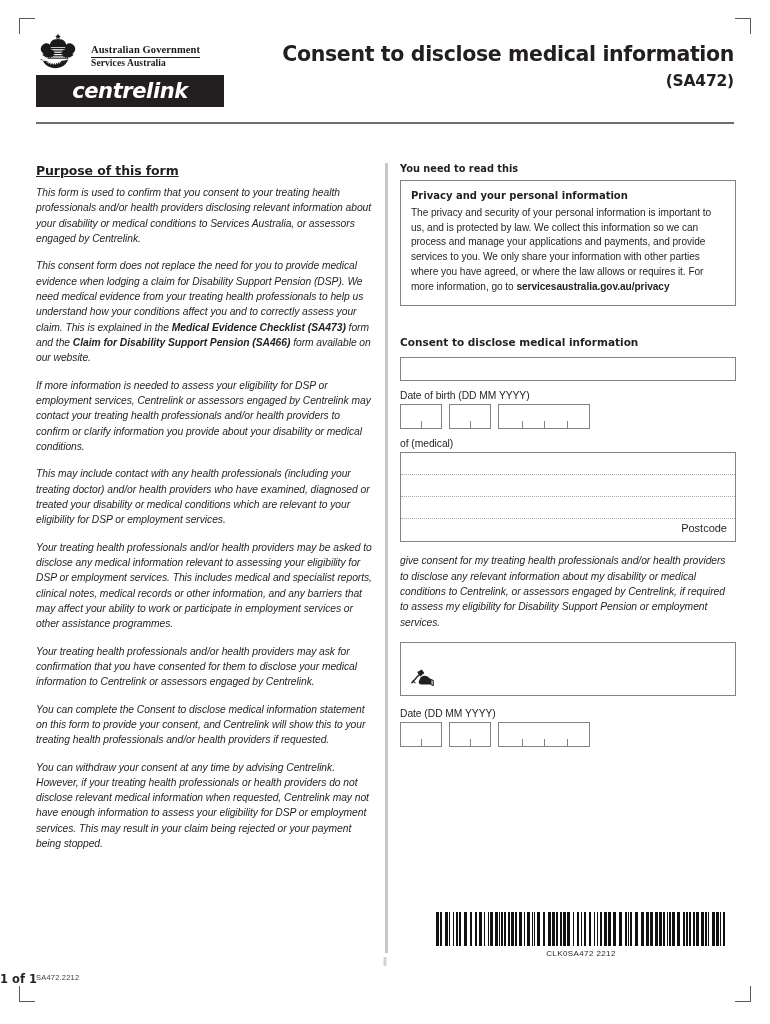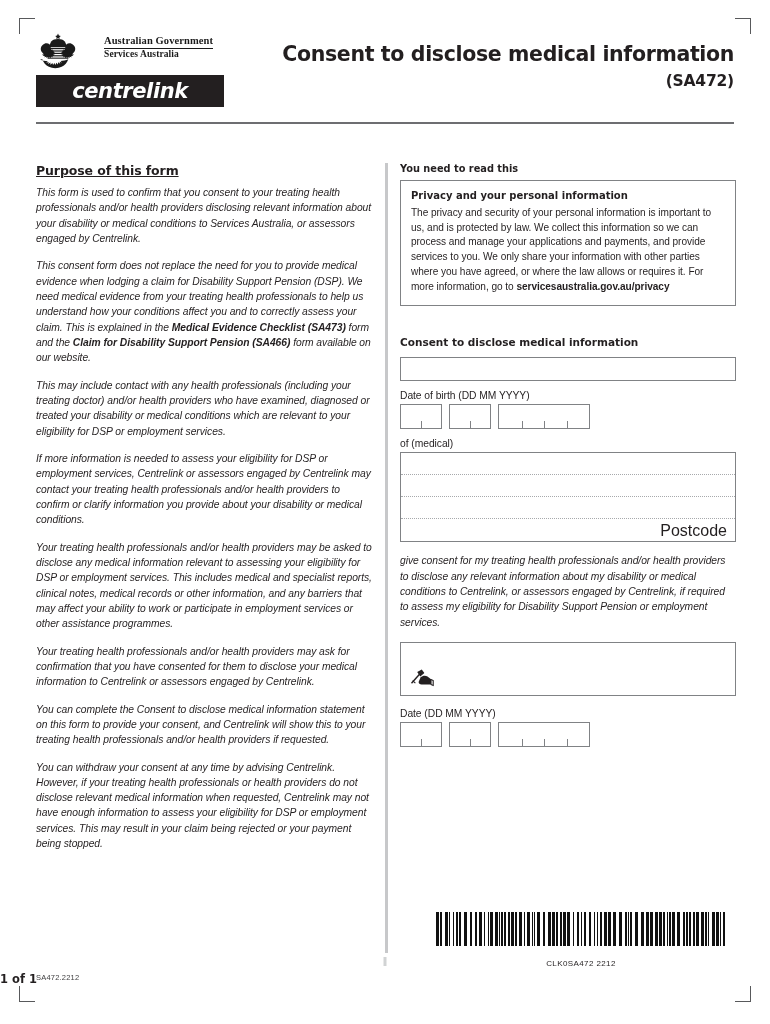--- a/index.html
+++ b/index.html
@@ -49,22 +49,22 @@
 
   .brand {
     position: absolute;
     top: 0;
     left: 0;
     width: 200px;
   }
 
   .govrow {
     display: flex;
-    align-items: flex-start;
-    gap: 24px;
+    align-items: flex-end;
+    gap: 11px;
     height: 36px;
   }
 
   .crest { width: 44px; height: 36px; flex: 0 0 44px; }
 
   .govtext {
     padding-top: 2px;
     line-height: 1.05;
   }
   .govtext .l1 {
@@ -258,21 +258,21 @@
   }
   .addr-line.last {
     border-bottom: none;
     height: 22px;
     position: relative;
   }
   .postcode-label {
     position: absolute;
     right: 8px;
     top: 3px;
-    font-size: 16px;
+    font-size: 11px;
     color: #231f20;
   }
 
   
   .sig-label { font-size: 10.3px; margin-top: 16px; margin-bottom: 3px; }
   .sig-box {
     border: 1px solid #808285;
     height: 54px;
     width: 100%;
     position: relative;
@@ -286,21 +286,21 @@
     position: absolute;
     left: 436px;
     top: 912px;
     width: 290px;
     text-align: center;
   }
   .barcode { width: 290px; height: 34px; display: block; }
   .barcode-text {
     font-size: 8px;
     letter-spacing: 0.4px;
-    margin-top: 13px;
+    margin-top: 3px;
     color: #231f20;
   }
 
   
   .footer-code {
     position: absolute;
     left: 36px;
     bottom: 42px;
     font-size: 7.5px;
     color: #414042;
@@ -372,22 +372,22 @@
   </div>
 
   <div class="header-rule"></div>
   <div class="col-divider"></div>
 
   <div class="col col-left">
     <h2 class="section">Purpose of this form</h2>
     <div id="left-paras">
         <p class="body"><span>This form is used to confirm that you consent to your treating health professionals and/or health providers disclosing relevant information about your disability or medical conditions to Services Australia, or assessors engaged by Centrelink.</span></p>
         <p class="body"><span>This consent form does not replace the need for you to provide medical evidence when lodging a claim for Disability Support Pension (DSP). We need medical evidence from your treating health professionals to help us understand how your conditions affect you and to correctly assess your claim. This is explained in the </span><b>Medical Evidence Checklist (SA473)</b><span> form and the </span><b>Claim for Disability Support Pension (SA466)</b><span> form available on our website.</span></p>
+        <p class="body"><span>If more information is needed to assess your eligibility for DSP or employment services, Centrelink or assessors engaged by Centrelink may contact your treating health professionals and/or health providers to confirm or clarify information you provide about your disability or medical conditions.</span></p>
         <p class="body"><span>This may include contact with any health professionals (including your treating doctor) and/or health providers who have examined, diagnosed or treated your disability or medical conditions which are relevant to your eligibility for DSP or employment services.</span></p>
-        <p class="body"><span>If more information is needed to assess your eligibility for DSP or employment services, Centrelink or assessors engaged by Centrelink may contact your treating health professionals and/or health providers to confirm or clarify information you provide about your disability or medical conditions.</span></p>
         <p class="body"><span>Your treating health professionals and/or health providers may be asked to disclose any medical information relevant to assessing your eligibility for DSP or employment services. This includes medical and specialist reports, clinical notes, medical records or other information, and any barriers that may affect your ability to work or participate in employment services or other assistance programmes.</span></p>
         <p class="body"><span>Your treating health professionals and/or health providers may ask for confirmation that you have consented for them to disclose your medical information to Centrelink or assessors engaged by Centrelink.</span></p>
         <p class="body"><span>You can complete the Consent to disclose medical information statement on this form to provide your consent, and Centrelink will show this to your treating health professionals and/or health providers if requested.</span></p>
         <p class="body"><span>You can withdraw your consent at any time by advising Centrelink. However, if your treating health professionals or health providers do not disclose relevant medical information when requested, Centrelink may not have enough information to assess your eligibility for DSP or employment services. This may result in your claim being rejected or your payment being stopped.</span></p>
       </div>
   </div>
 
   <div class="col col-right">
 
     <div class="need-read">You need to read this</div>

